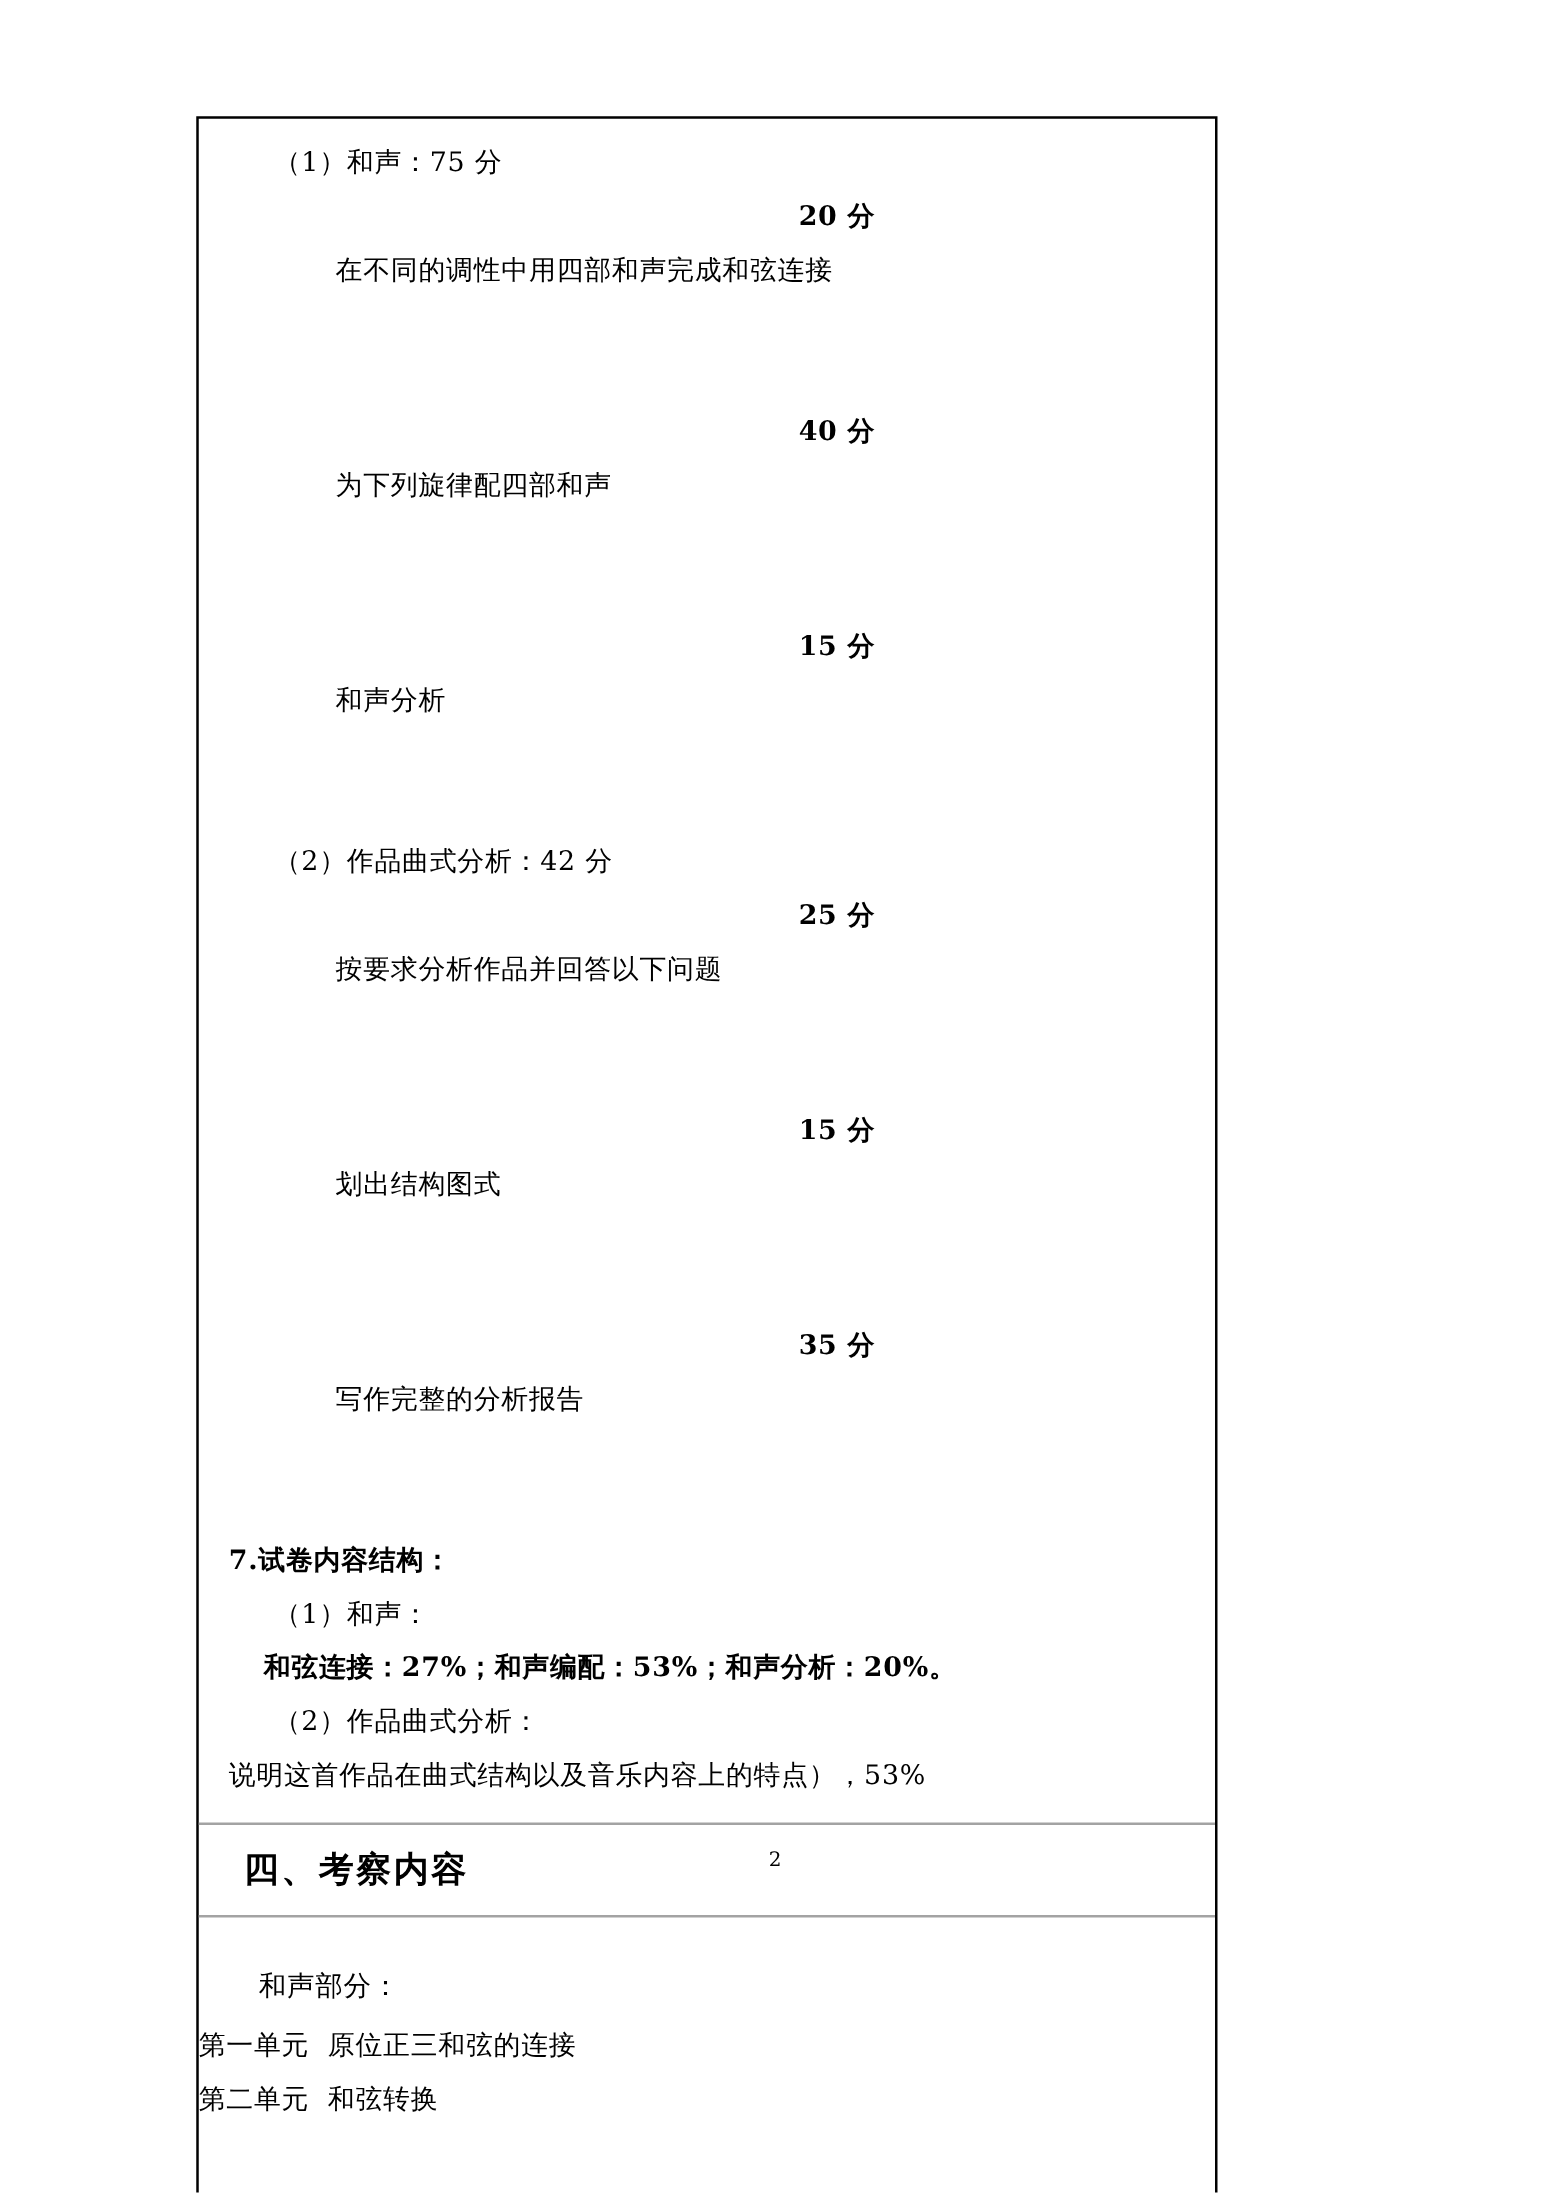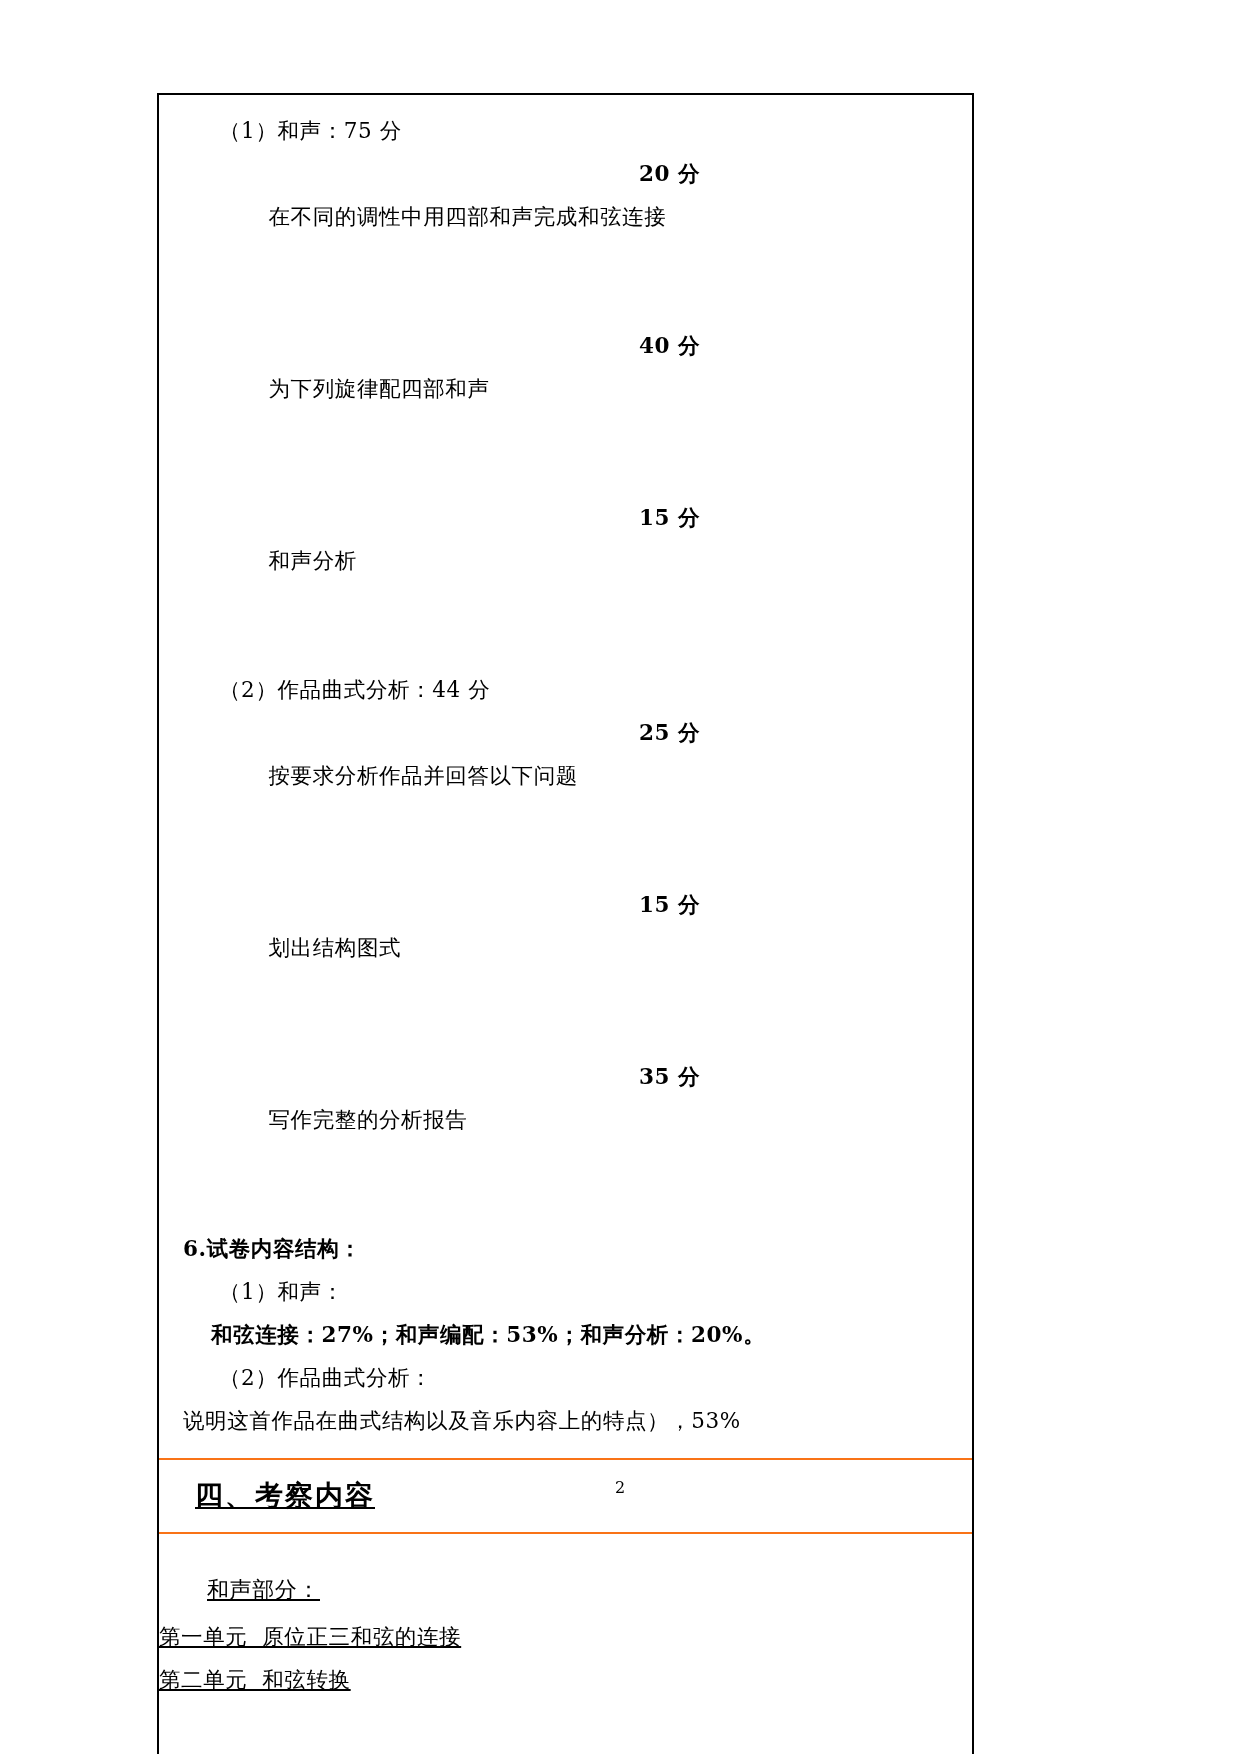--- a/index.html
+++ b/index.html
@@ -33,22 +33,21 @@
     border: 2px solid #000;
     box-sizing: border-box;
     background: #fff;
   }
 
   .cell {
     box-sizing: border-box;
     padding: 0;
   }
   .cell + .cell {
-    border-top: 2px solid #f97316;
-    text-decoration: underline;
+    border-top: 2px solid #a3a3a3;
   }
 
   
   .line {
     font-size: 21.5px;
     line-height: 43px;
     letter-spacing: 0.6px;
     white-space: pre;
   }
   .scored {
@@ -153,38 +152,38 @@
       <div class="scored indent0">
         <span>为下列旋律配四部和声</span>
         <span class="pts">40 分</span>
       </div>
 
       <div class="scored indent0">
         <span>和声分析</span>
         <span class="pts">15 分</span>
       </div>
 
-      <div class="line indent1">（2）作品曲式分析：44 分</div>
+      <div class="line indent1">（2）作品曲式分析：42 分</div>
 
       <div class="scored indent0">
         <span>按要求分析作品并回答以下问题</span>
         <span class="pts">25 分</span>
       </div>
 
       <div class="scored indent0">
         <span>划出结构图式</span>
         <span class="pts">15 分</span>
       </div>
 
       <div class="scored indent0">
         <span>写作完整的分析报告</span>
         <span class="pts">35 分</span>
       </div>
 
-      <div class="line noind bold">6.试卷内容结构：</div>
+      <div class="line noind bold">7.试卷内容结构：</div>
 
       <div class="line indent1">（1）和声：</div>
 
       <div class="line indent2 bold">和弦连接：27%；和声编配：53%；和声分析：20%。</div>
 
       <div class="line indent1">（2）作品曲式分析：</div>
 
       <div class="para">
         <div>说明这首作品在曲式结构以及音乐内容上的特点），53%</div>
       </div>

